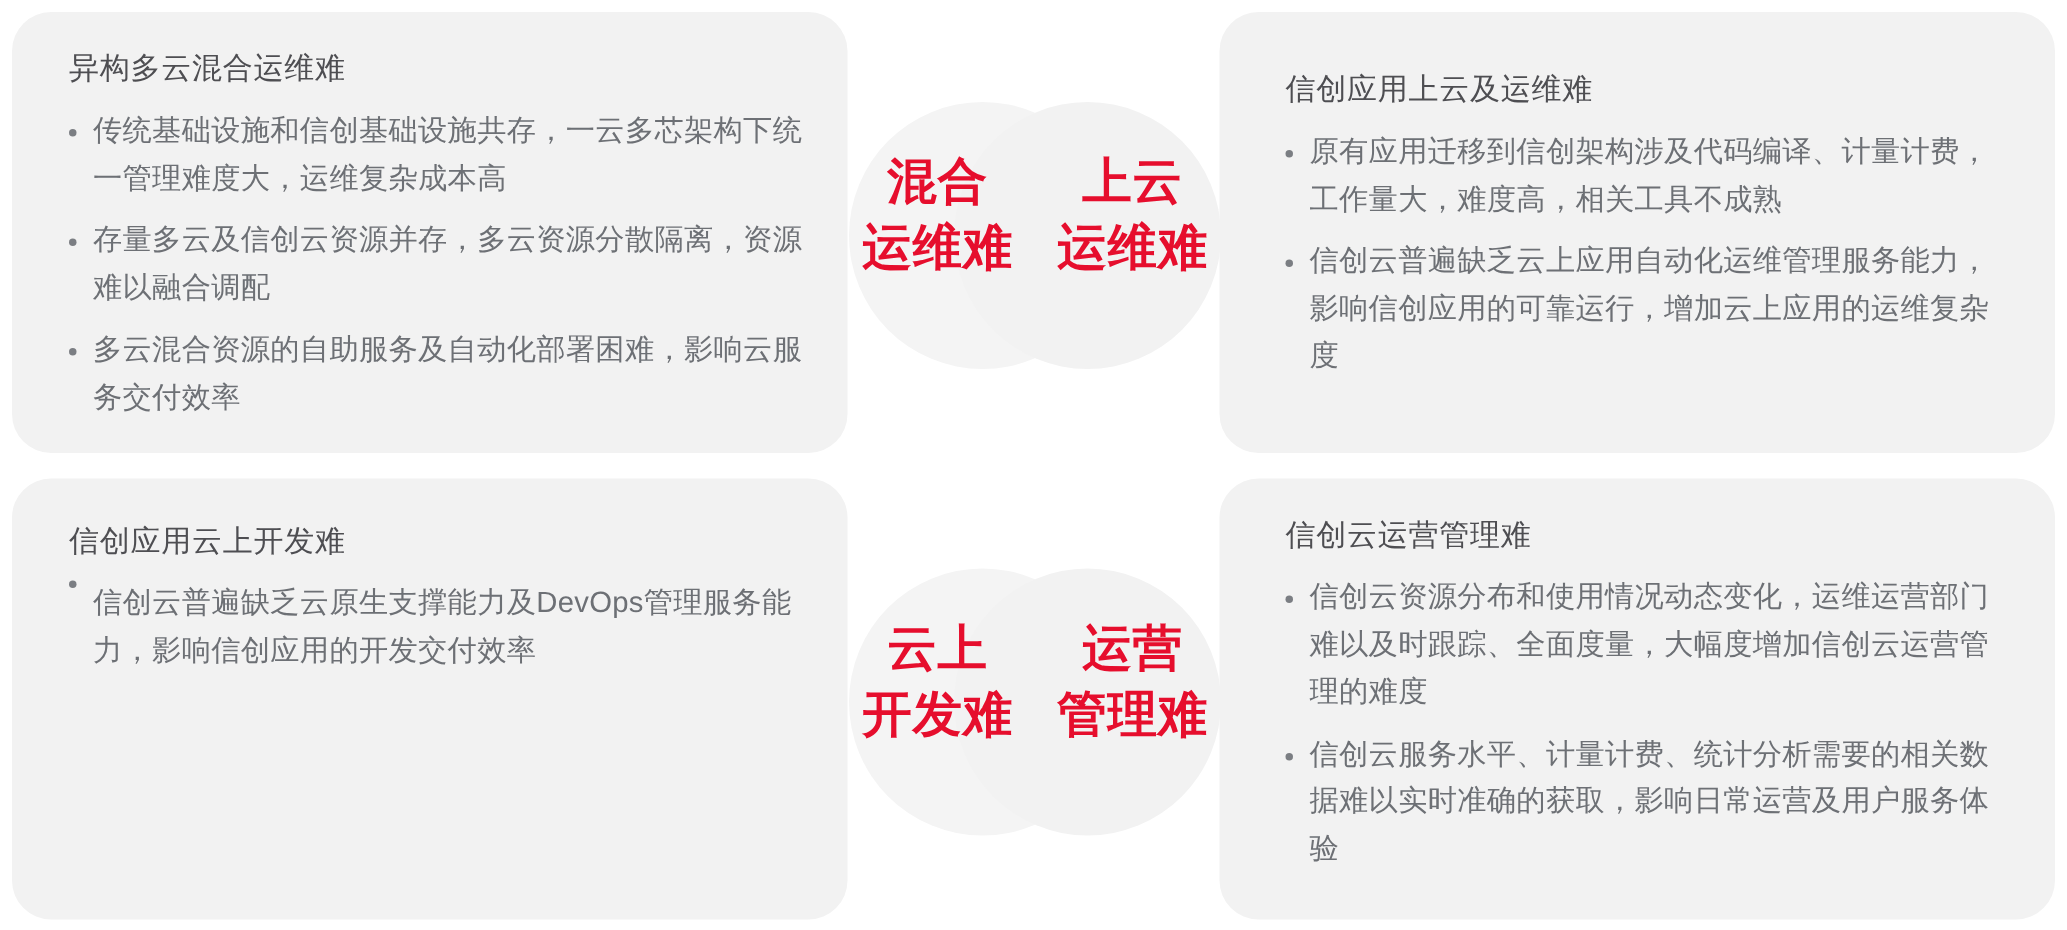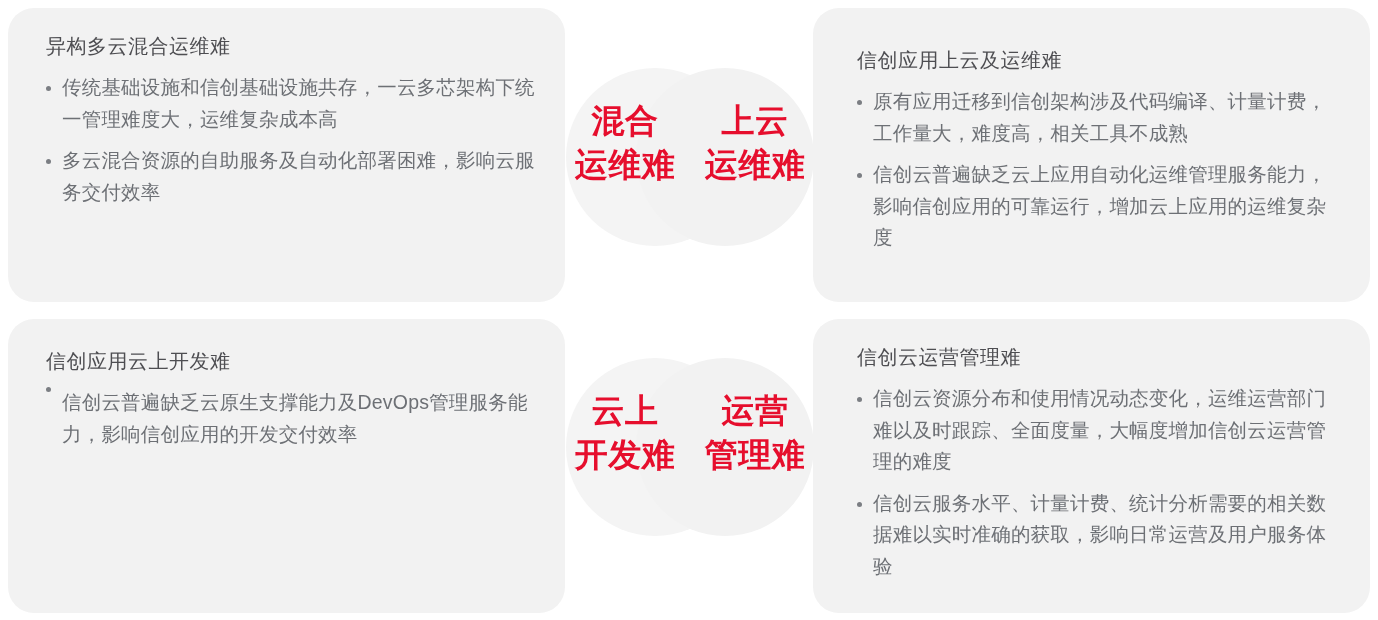--- a/index.html
+++ b/index.html
@@ -78,21 +78,21 @@
   .bullet.top-aligned { align-items: flex-start; }
   .bullet.top-aligned .dot { margin-top: 14px; }
 
   
   .venn {
     position: absolute;
     width: 248px;
     height: 180px;
   }
   .venn.v1 { left: 566px; top: 68px; }
-  .venn.v2 { left: 566px; top: 358px; }
+  .venn.v2 { left: 566px; top: 379px; }
 
   .venn .circle {
     position: absolute;
     top: 0;
     width: 178px;
     height: 178px;
     border-radius: 50%;
     background: #f4f4f4;
   }
   .venn .circle.c-left  { left: 0px; }
@@ -121,20 +121,24 @@
   <div class="panel left row1">
     <div class="panel-inner">
       <h2 class="panel-title">异构多云混合运维难</h2>
       <ul class="bullets">
         <li class="bullet top-aligned">
           <span class="dot"></span>
           <span class="btext">传统基础设施和信创基础设施共存，一云多芯架构下统一管理难度大，运维复杂成本高</span>
         </li>
         <li class="bullet top-aligned">
           <span class="dot"></span>
+          <span class="btext">存量多云及信创云资源并存，多云资源分散隔离，资源难以融合调配</span>
+        </li>
+        <li class="bullet top-aligned">
+          <span class="dot"></span>
           <span class="btext">多云混合资源的自助服务及自动化部署困难，影响云服务交付效率</span>
         </li>
       </ul>
     </div>
   </div>
 
   <div class="panel right row1">
     <div class="panel-inner">
       <h2 class="panel-title">信创应用上云及运维难</h2>
       <ul class="bullets">

